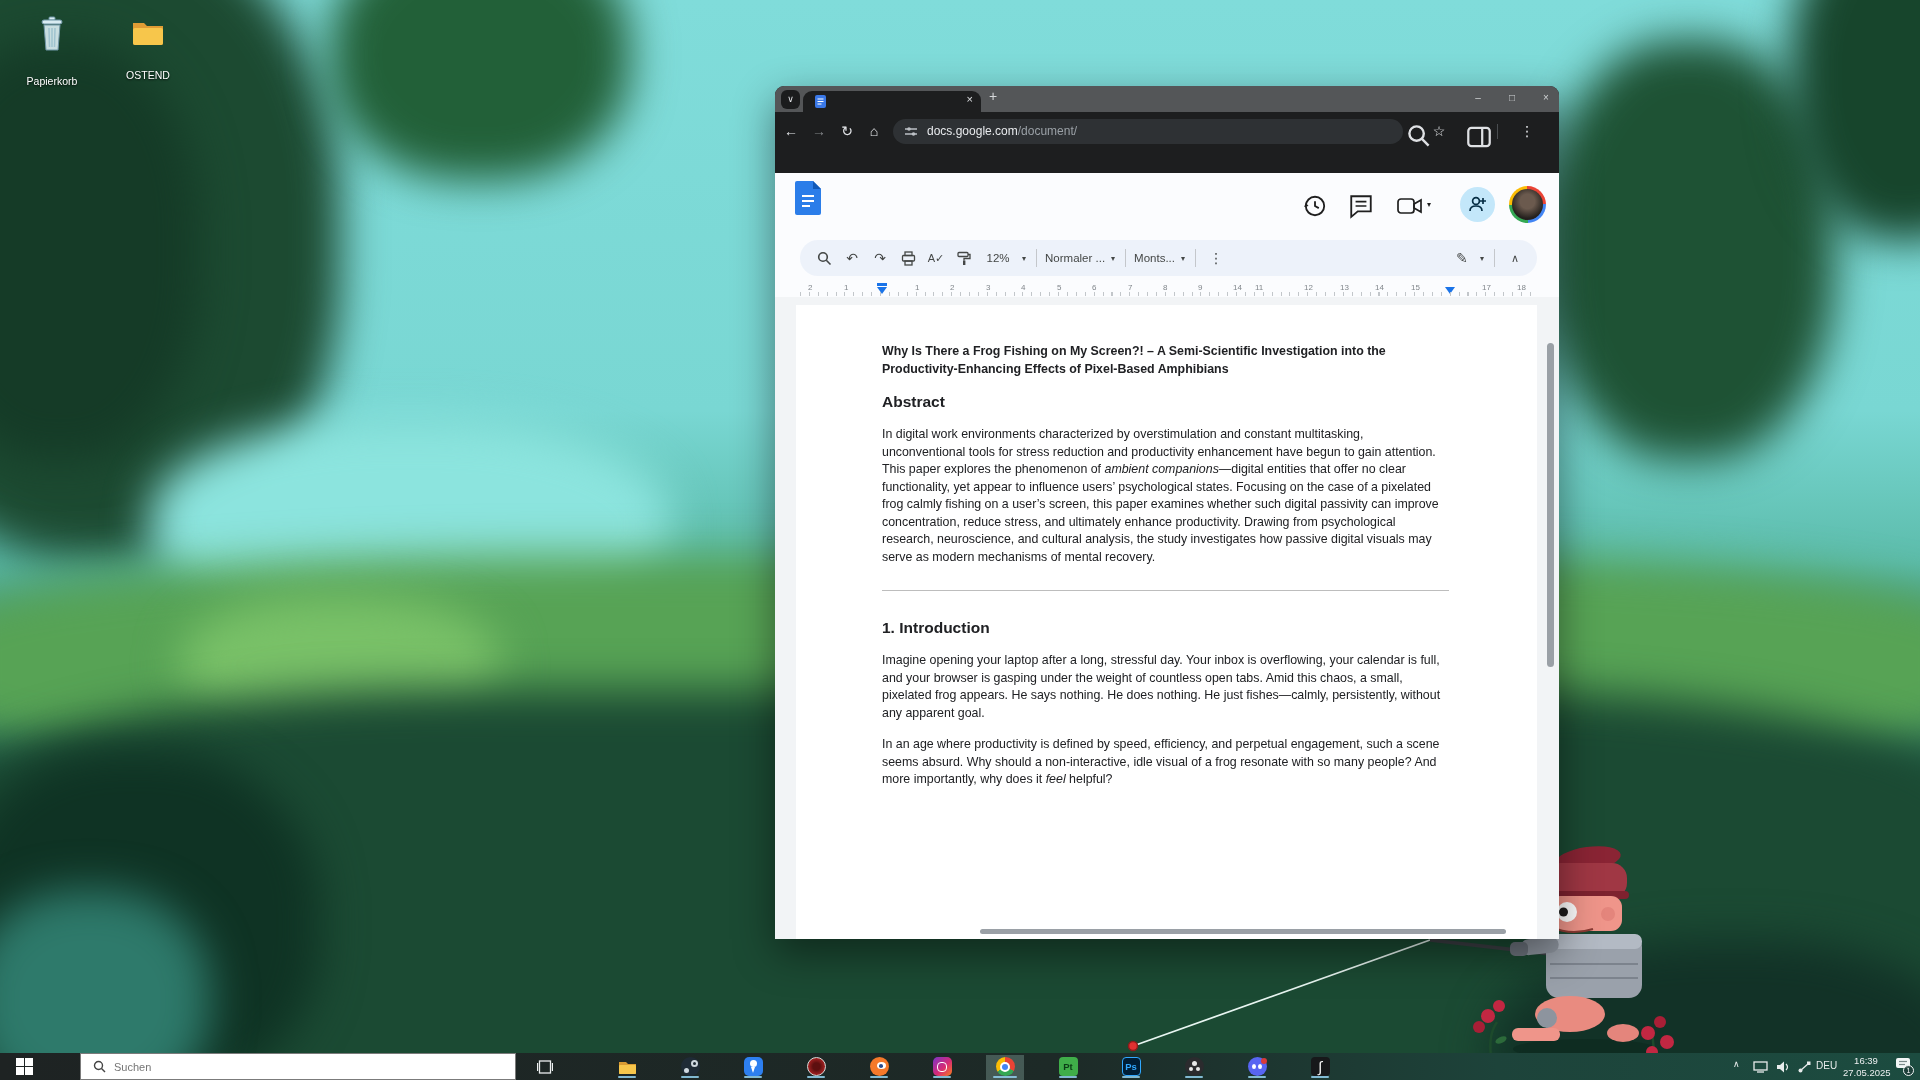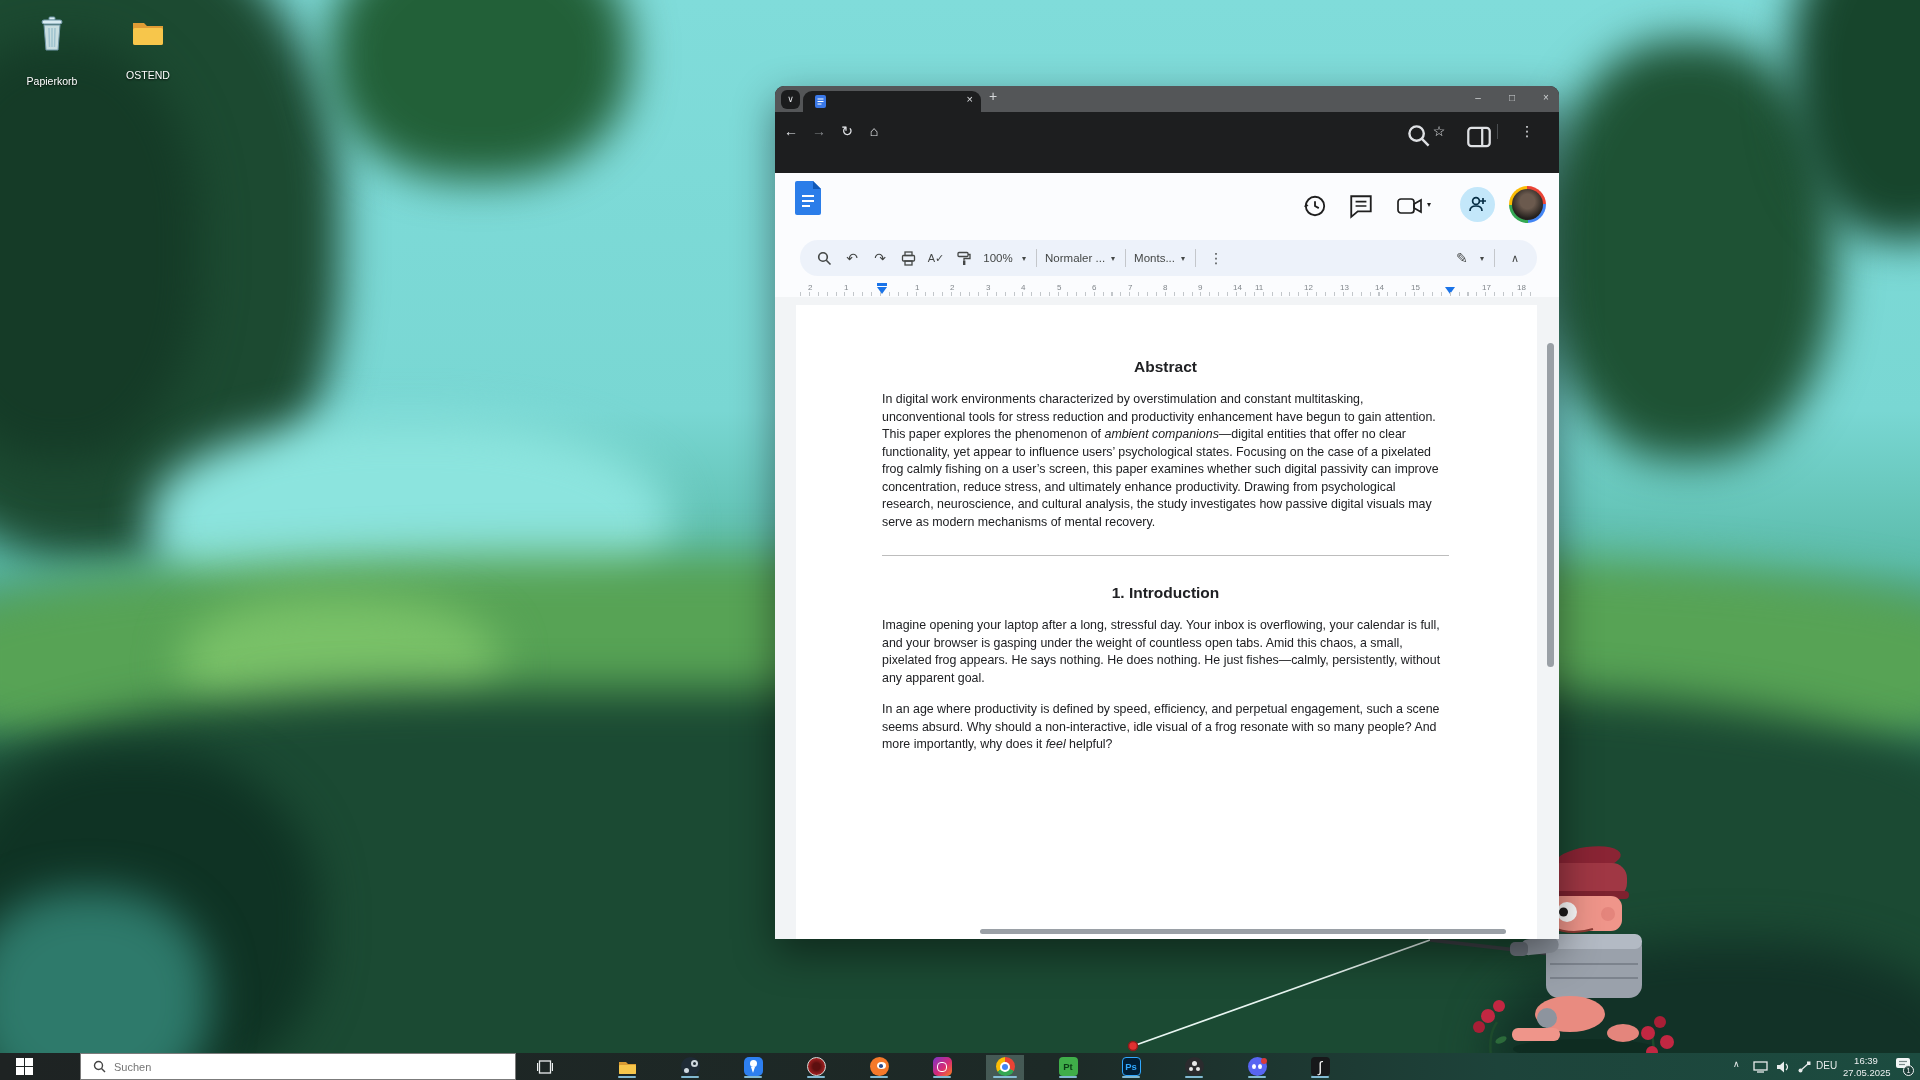--- a/index.html
+++ b/index.html
@@ -67,21 +67,21 @@
     border-top:7px solid #1a73e8; top:6px; cursor:pointer; }
   .markbar { position:absolute; width:10px; height:3px; background:#1a73e8; top:2px; cursor:pointer; }
 
   .canvas { position:absolute; left:0; top:124px; width:100%; height:642px; background:#f2f4f6; }
   .page { position:absolute; left:21px; top:8px; width:741px; height:634px; background:#fff; }
   .vthumb { position:absolute; left:772px; top:46px; width:7px; height:324px; background:#9aa0a6; border-radius:4px; cursor:grab; }
   .hthumb { position:absolute; left:205px; top:632px; width:526px; height:5px; background:#9aa0a6; border-radius:3px; cursor:grab; }
 
   .doc-text { position:absolute; left:86px; top:38px; width:567px; color:#202124; font-size:12.4px; line-height:17.5px; cursor:text; }
   .doc-title { font-weight:bold; }
-  .doc-text h2 { font-size:15.5px; line-height:19px; font-weight:bold;text-align:center; }
+  .doc-text h2 { font-size:15.5px; line-height:19px; font-weight:bold; }
   .h-abs { margin-top:14px; }
   .p-a1 { margin-top:15px; }
   .doc-hr { border:none; border-top:1px solid #bdbdbd; margin:24px 0 0 0; }
   .h-intro { margin-top:27px; }
   .p-i1 { margin-top:15px; }
   .p-i2 { margin-top:14px; }
   .p-i3 { margin-top:16px; }
 
   
   .taskbar { position:absolute; left:0; bottom:0; width:1920px; height:27px; z-index:5;
@@ -197,20 +197,29 @@
       <span class="winctl" style="left:694px">–</span>
       <span class="winctl" style="left:728px">□</span>
       <span class="winctl" style="left:762px">×</span>
     </div>
 
     <div class="btoolbar">
       <span class="navic" style="left:4px">←</span>
       <span class="navic dim" style="left:32px">→</span>
       <span class="navic" style="left:60px">↻</span>
       <span class="navic" style="left:87px">⌂</span>
+      <div class="urlpill">
+        <svg style="position:absolute;left:11px;top:6px" width="14" height="13" viewBox="0 0 14 13">
+          <line x1="1" y1="4" x2="13" y2="4" stroke="#bdc1c6" stroke-width="1.4"></line>
+            <circle cx="5" cy="4" r="1.8" fill="#bdc1c6"></circle>
+          <line x1="1" y1="9" x2="13" y2="9" stroke="#bdc1c6" stroke-width="1.4"></line>
+            <circle cx="9.5" cy="9" r="1.8" fill="#bdc1c6"></circle>
+        </svg>
+        <span class="host"><span>docs.google.com</span><span class="path">/document/</span></span>
+      </div>
       <svg class="navic" style="left:632px;top:12px" width="15" height="15" viewBox="0 0 15 15">
         <circle cx="6" cy="6" r="4.5" fill="none" stroke="#dfe1e4" stroke-width="1.5"></circle>
         <line x1="9.5" y1="9.5" x2="13.5" y2="13.5" stroke="#dfe1e4" stroke-width="1.5"></line>
       </svg>
       <span class="navic" style="left:652px">☆</span>
       <svg class="navic" style="left:692px;top:13px" width="15" height="13" viewBox="0 0 15 13">
         <rect x="0.8" y="0.8" width="13.4" height="11.4" rx="2" fill="none" stroke="#dfe1e4" stroke-width="1.4"></rect>
         <line x1="9.5" y1="1" x2="9.5" y2="12" stroke="#dfe1e4" stroke-width="1.4"></line>
       </svg>
       <span class="tdiv" style="left:722px"></span>
@@ -281,21 +290,21 @@
             <span style="font-size:11px">A✓</span>
           </div>
         <div class="tbtn">
           <svg width="14" height="15" viewBox="0 0 14 15">
             <rect x="1" y="1.5" width="10" height="4" rx="1" fill="none" stroke="#444746" stroke-width="1.3"></rect>
             <path d="M11 3.5 h2 v4 h-6 v2" fill="none" stroke="#444746" stroke-width="1.3"></path>
             <rect x="6" y="9.5" width="2.4" height="4.5" fill="#444746"></rect>
           </svg>
         </div>
         <div class="tbtn" style="min-width:40px">
-            <span class="tlabel">100%</span>
+            <span class="tlabel">12%</span>
           </div>
         <span class="caret">▾</span>
         <div class="vdiv"></div>
         <span class="tlabel">Normaler ...</span>
         <span class="caret">▾</span>
         <div class="vdiv"></div>
         <span class="tlabel">Monts...</span>
         <span class="caret">▾</span>
         <div class="vdiv"></div>
         <div class="tbtn">
@@ -334,20 +343,21 @@
         <span class="rn" style="left:707px">17</span>
         <span class="rn" style="left:742px">18</span>
         <span class="markbar" style="left:102px"></span>
         <span class="mark" style="left:102px"></span>
         <span class="mark" style="left:670px"></span>
       </div>
 
       <div class="canvas">
         <div class="page">
           <div class="doc-text">
+            <p class="doc-title">Why Is There a Frog Fishing on My Screen?! – A Semi-Scientific Investigation into the Productivity-Enhancing Effects of Pixel-Based Amphibians</p>
             <h2 class="h-abs">Abstract</h2>
             <p class="p-a1"><span>In digital work environments characterized by overstimulation and constant multitasking, unconventional tools for stress reduction and productivity enhancement have begun to gain attention. This paper explores the phenomenon of </span><em>ambient companions</em><span>—digital entities that offer no clear functionality, yet appear to influence users’ psychological states. Focusing on the case of a pixelated frog calmly fishing on a user’s screen, this paper examines whether such digital passivity can improve concentration, reduce stress, and ultimately enhance productivity. Drawing from psychological research, neuroscience, and cultural analysis, the study investigates how passive digital visuals may serve as modern mechanisms of mental recovery.</span></p>
             <hr class="doc-hr">
             <h2 class="h-intro">1. Introduction</h2>
             <p class="p-i1">Imagine opening your laptop after a long, stressful day. Your inbox is overflowing, your calendar is full, and your browser is gasping under the weight of countless open tabs. Amid this chaos, a small, pixelated frog appears. He says nothing. He does nothing. He just fishes—calmly, persistently, without any apparent goal.</p>
             <p class="p-i2"><span>In an age where productivity is defined by speed, efficiency, and perpetual engagement, such a scene seems absurd. Why should a non-interactive, idle visual of a frog resonate with so many people? And more importantly, why does it </span><em>feel</em><span> helpful?</span></p>
           </div>
         </div>
         <div class="vthumb"></div>
         <div class="hthumb"></div>

